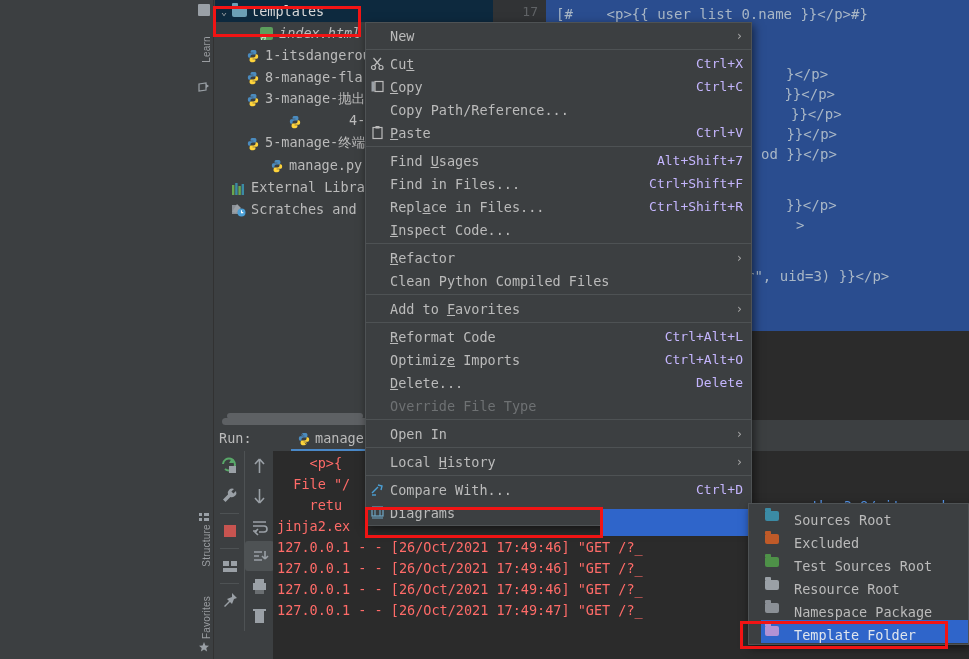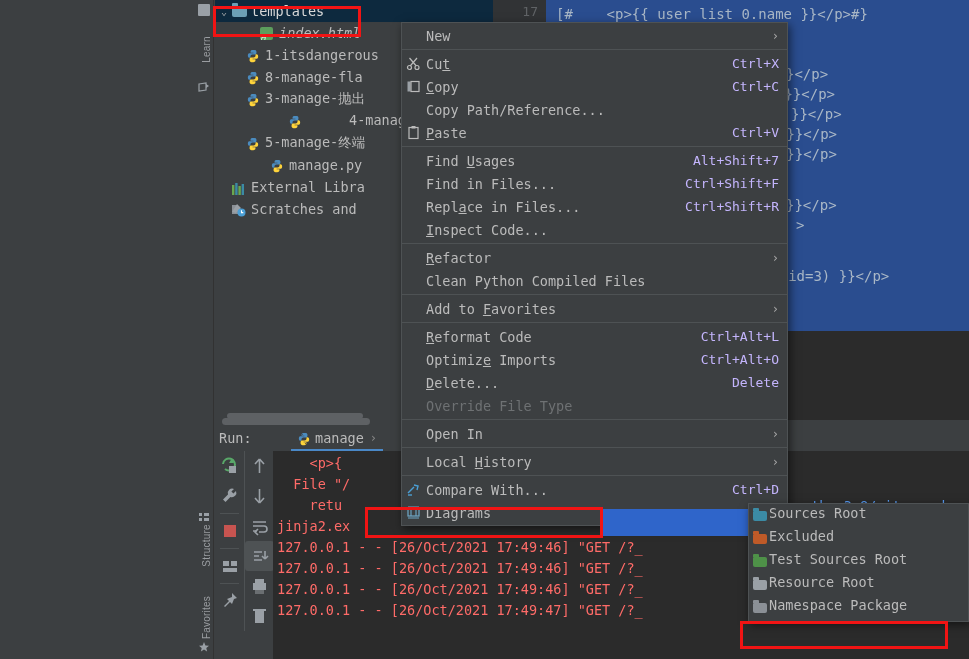--- a/index.html
+++ b/index.html
@@ -121,21 +121,20 @@
     font-family: "DejaVu Sans Mono", monospace; color: #ff6b68;
   }
   .cl .lnk { color: #589df6; text-decoration: underline; }
 
   
   .ctxmenu {
     position: absolute; left: 365px; top: 22px; width: 387px;
     background: #3c3f41; border: 1px solid #4e5254;
     box-shadow: 2px 3px 9px rgba(0,0,0,.55);
     padding: 1px 0;
-    margin-left: 36px;
   }
   .mi {
     position: relative; display: flex; align-items: center; height: 23px;
     padding-left: 24px; padding-right: 8px;
     font-size: 13.5px; color: #bbbbbb; font-family: "DejaVu Sans Mono", monospace;
     white-space: nowrap;
   }
   .mi.disabled { color: #6e7173; }
   .mi.hl { background: #2f65ca; color: #d8dde3; }
   .mi .mi-ico { position: absolute; left: 4px; top: 4px; width: 15px; height: 15px; }
@@ -146,23 +145,23 @@
   .mi u { text-decoration: underline; }
   .msep { height: 1px; background: #4e5254; margin: 2px 0; }
 
   
   .submenu {
     position: absolute; left: 748px; top: 503px; width: 221px;
     background: #3c3f41; border: 1px solid #4e5254;
     box-shadow: 2px 3px 9px rgba(0,0,0,.55); padding: 1px 0;
   }
   .smi {
-    position: relative; display: flex; align-items: flex-start; height: 23px;
-    padding-left: 20px; font-size: 13.5px; color: #bbbbbb;
-    font-family: "DejaVu Sans Mono", monospace; white-space: nowrap;
+    position: relative; display: flex; align-items: flex-end; height: 23px;
+    padding-left: 33px; font-size: 13.5px; color: #bbbbbb;
+    font-family: "DejaVu Sans Mono", monospace; white-space: nowrap; margin-left: 12px;
   }
   .smi.hl { background: #2f65ca; color: #dfe5ee; }
   .smi .sfico {
     position: absolute; left: 4px; top: 6px; width: 14px; height: 10px; border-radius: 1px 2px 2px 2px;
   }
   .smi .sfico::before {
     content: ""; position: absolute; top: -3px; left: 0; width: 6px; height: 3px;
     border-radius: 1px 1px 0 0; background: inherit;
   }
 
@@ -561,19 +560,23 @@
         <span>Test Sources Root</span>
       </div>
       <div class="smi">
         <span class="sfico" style="background: rgb(154, 160, 166);"></span>
         <span>Resource Root</span>
       </div>
       <div class="smi">
         <span class="sfico" style="background: rgb(139, 144, 150);"></span>
         <span>Namespace Package</span>
       </div>
+      <div class="smi hl">
+        <span class="sfico" style="background: rgb(178, 146, 212);"></span>
+        <span>Template Folder</span>
+      </div>
     </div>
 
   <div class="redbox" id="rb-templates"></div>
   <div class="redbox" id="rb-mark"></div>
   <div class="redbox" id="rb-template-folder"></div>
 
 </div>
 
 </body></html>

